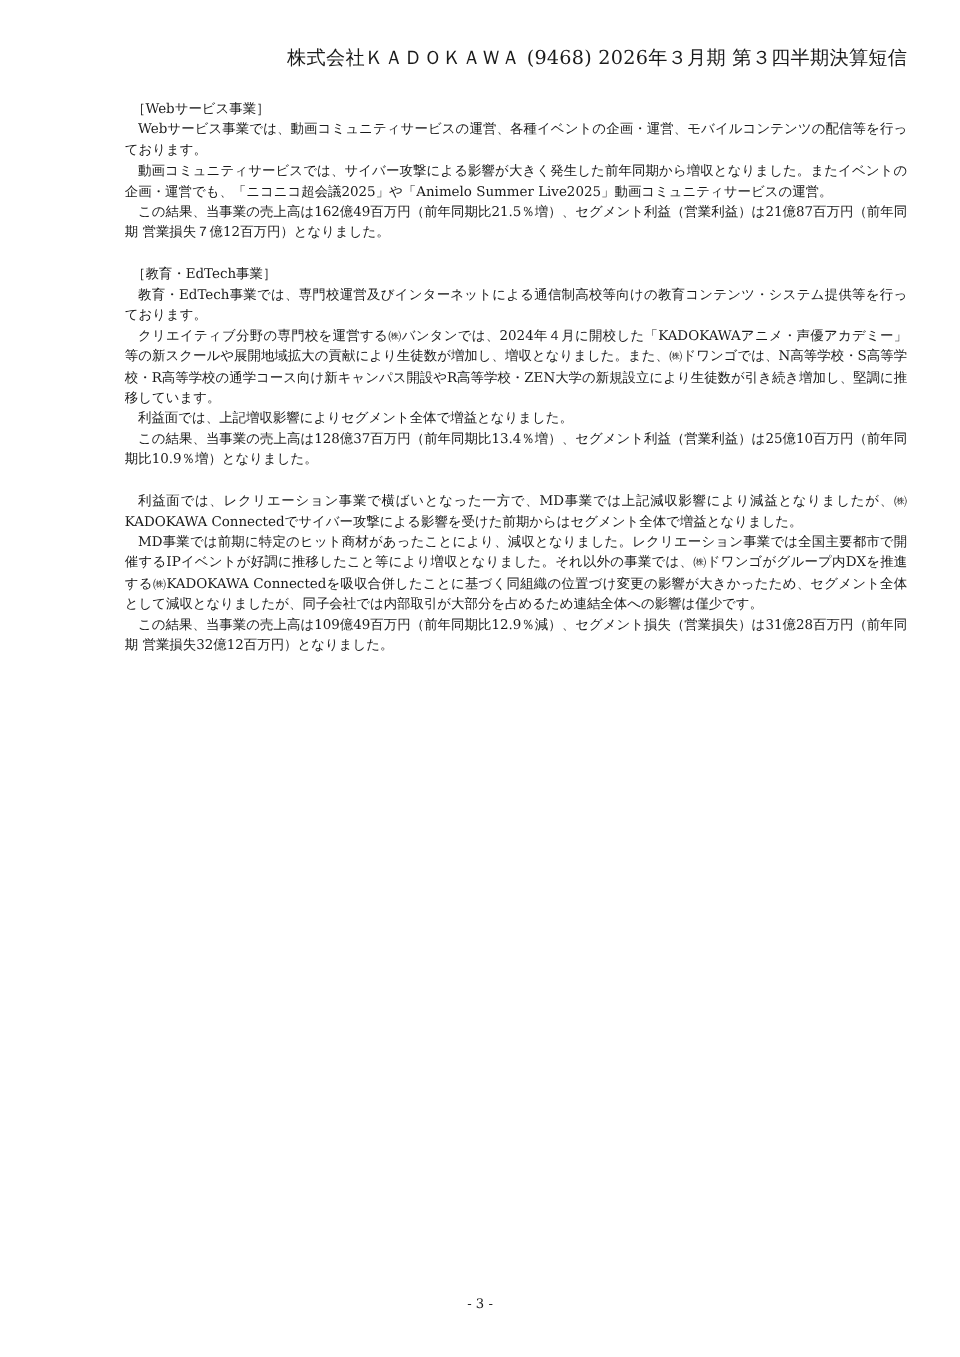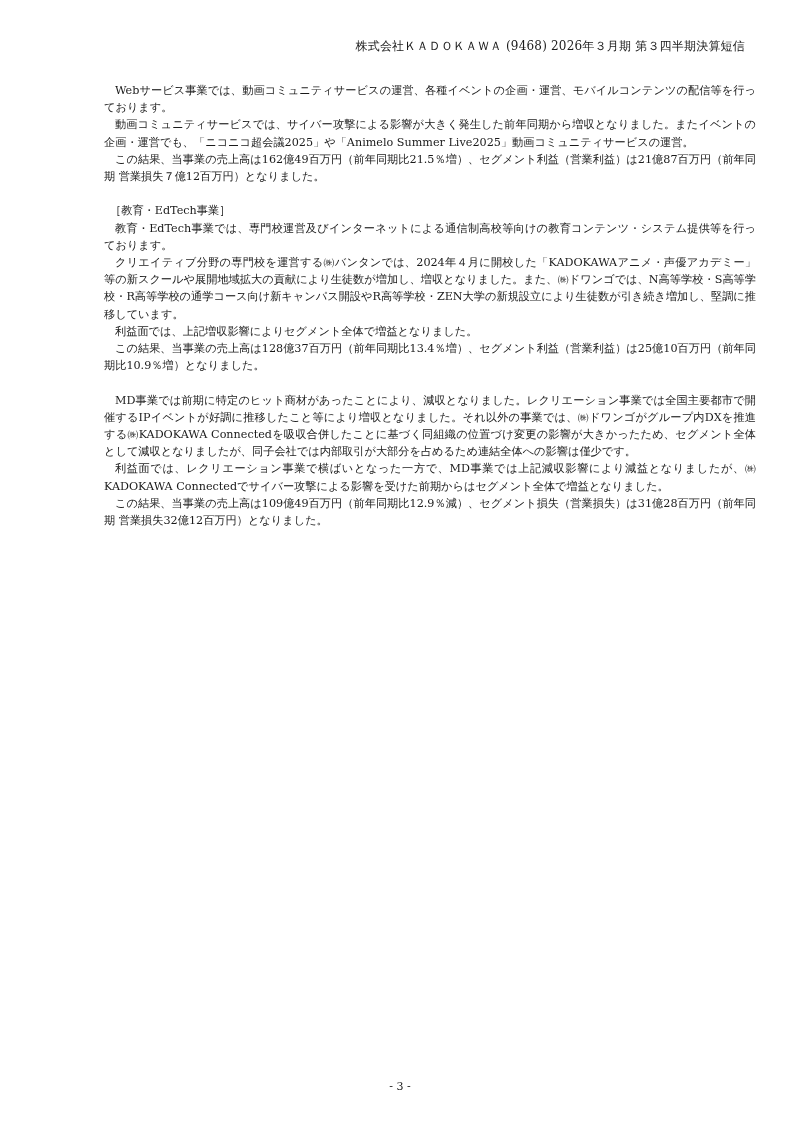--- a/index.html
+++ b/index.html
@@ -2,53 +2,54 @@
 <html><head>
   <meta charset="utf-8">
   <style>
     html, body { margin: 0; padding: 0; background: #ffffff; }
     body {
       width: 800px; height: 1131px; position: relative; overflow: hidden;
       font-family: "DejaVu Serif", "Liberation Serif", serif;
       color: #1a1a1a;
     }
     .header {
-      position: absolute; top: 38px; right: 55px;
-      font-size: 12px; letter-spacing: 0.2px; white-space: nowrap;
+      position: absolute; top: 38px; right: 44px;
+      font-size: 16px; letter-spacing: 0.2px; white-space: nowrap;
     }
     .content {
       position: absolute; top: 82px; left: 104px; width: 652px;
       font-size: 11.2px; line-height: 17.2px;
     }
     .section { margin-bottom: 17.2px; }
     .section-title { margin-left: 6px; }
     .para { text-indent: 11px; text-align: justify; margin: 0; }
     .footer {
       position: absolute; top: 1080px; left: 0; width: 800px;
       text-align: center; font-size: 11px;
     }
   </style>
 </head>
 <body>
 
 <div class="header">株式会社ＫＡＤＯＫＡＷＡ (9468) 2026年３月期 第３四半期決算短信</div>
 
 <div class="content">
   <div class="section">
+    <div class="section-title">［Webサービス事業］</div>
     <p class="para">Webサービス事業では、動画コミュニティサービスの運営、各種イベントの企画・運営、モバイルコンテンツの配信等を行っております。</p>
     <p class="para">動画コミュニティサービスでは、サイバー攻撃による影響が大きく発生した前年同期から増収となりました。またイベントの企画・運営でも、「ニコニコ超会議2025」や「Animelo Summer Live2025」動画コミュニティサービスの運営。</p>
     <p class="para">この結果、当事業の売上高は162億49百万円（前年同期比21.5％増）、セグメント利益（営業利益）は21億87百万円（前年同期 営業損失７億12百万円）となりました。</p>
   </div>
   <div class="section">
     <div class="section-title">［教育・EdTech事業］</div>
     <p class="para">教育・EdTech事業では、専門校運営及びインターネットによる通信制高校等向けの教育コンテンツ・システム提供等を行っております。</p>
     <p class="para">クリエイティブ分野の専門校を運営する㈱バンタンでは、2024年４月に開校した「KADOKAWAアニメ・声優アカデミー」等の新スクールや展開地域拡大の貢献により生徒数が増加し、増収となりました。また、㈱ドワンゴでは、N高等学校・S高等学校・R高等学校の通学コース向け新キャンパス開設やR高等学校・ZEN大学の新規設立により生徒数が引き続き増加し、堅調に推移しています。</p>
     <p class="para">利益面では、上記増収影響によりセグメント全体で増益となりました。</p>
     <p class="para">この結果、当事業の売上高は128億37百万円（前年同期比13.4％増）、セグメント利益（営業利益）は25億10百万円（前年同期比10.9％増）となりました。</p>
   </div>
   <div class="section">
+    <p class="para">利益面では、レクリエーション事業で横ばいとなった一方で、MD事業では上記減収影響により減益となりましたが、㈱KADOKAWA Connectedでサイバー攻撃による影響を受けた前期からはセグメント全体で増益となりました。</p>
     <p class="para">MD事業では前期に特定のヒット商材があったことにより、減収となりました。レクリエーション事業では全国主要都市で開催するIPイベントが好調に推移したこと等により増収となりました。それ以外の事業では、㈱ドワンゴがグループ内DXを推進する㈱KADOKAWA Connectedを吸収合併したことに基づく同組織の位置づけ変更の影響が大きかったため、セグメント全体として減収となりましたが、同子会社では内部取引が大部分を占めるため連結全体への影響は僅少です。</p>
-    <p class="para">利益面では、レクリエーション事業で横ばいとなった一方で、MD事業では上記減収影響により減益となりましたが、㈱KADOKAWA Connectedでサイバー攻撃による影響を受けた前期からはセグメント全体で増益となりました。</p>
     <p class="para">この結果、当事業の売上高は109億49百万円（前年同期比12.9％減）、セグメント損失（営業損失）は31億28百万円（前年同期 営業損失32億12百万円）となりました。</p>
   </div>
 </div>
 
 <div class="footer">- 3 -</div>
 
 </body></html>

